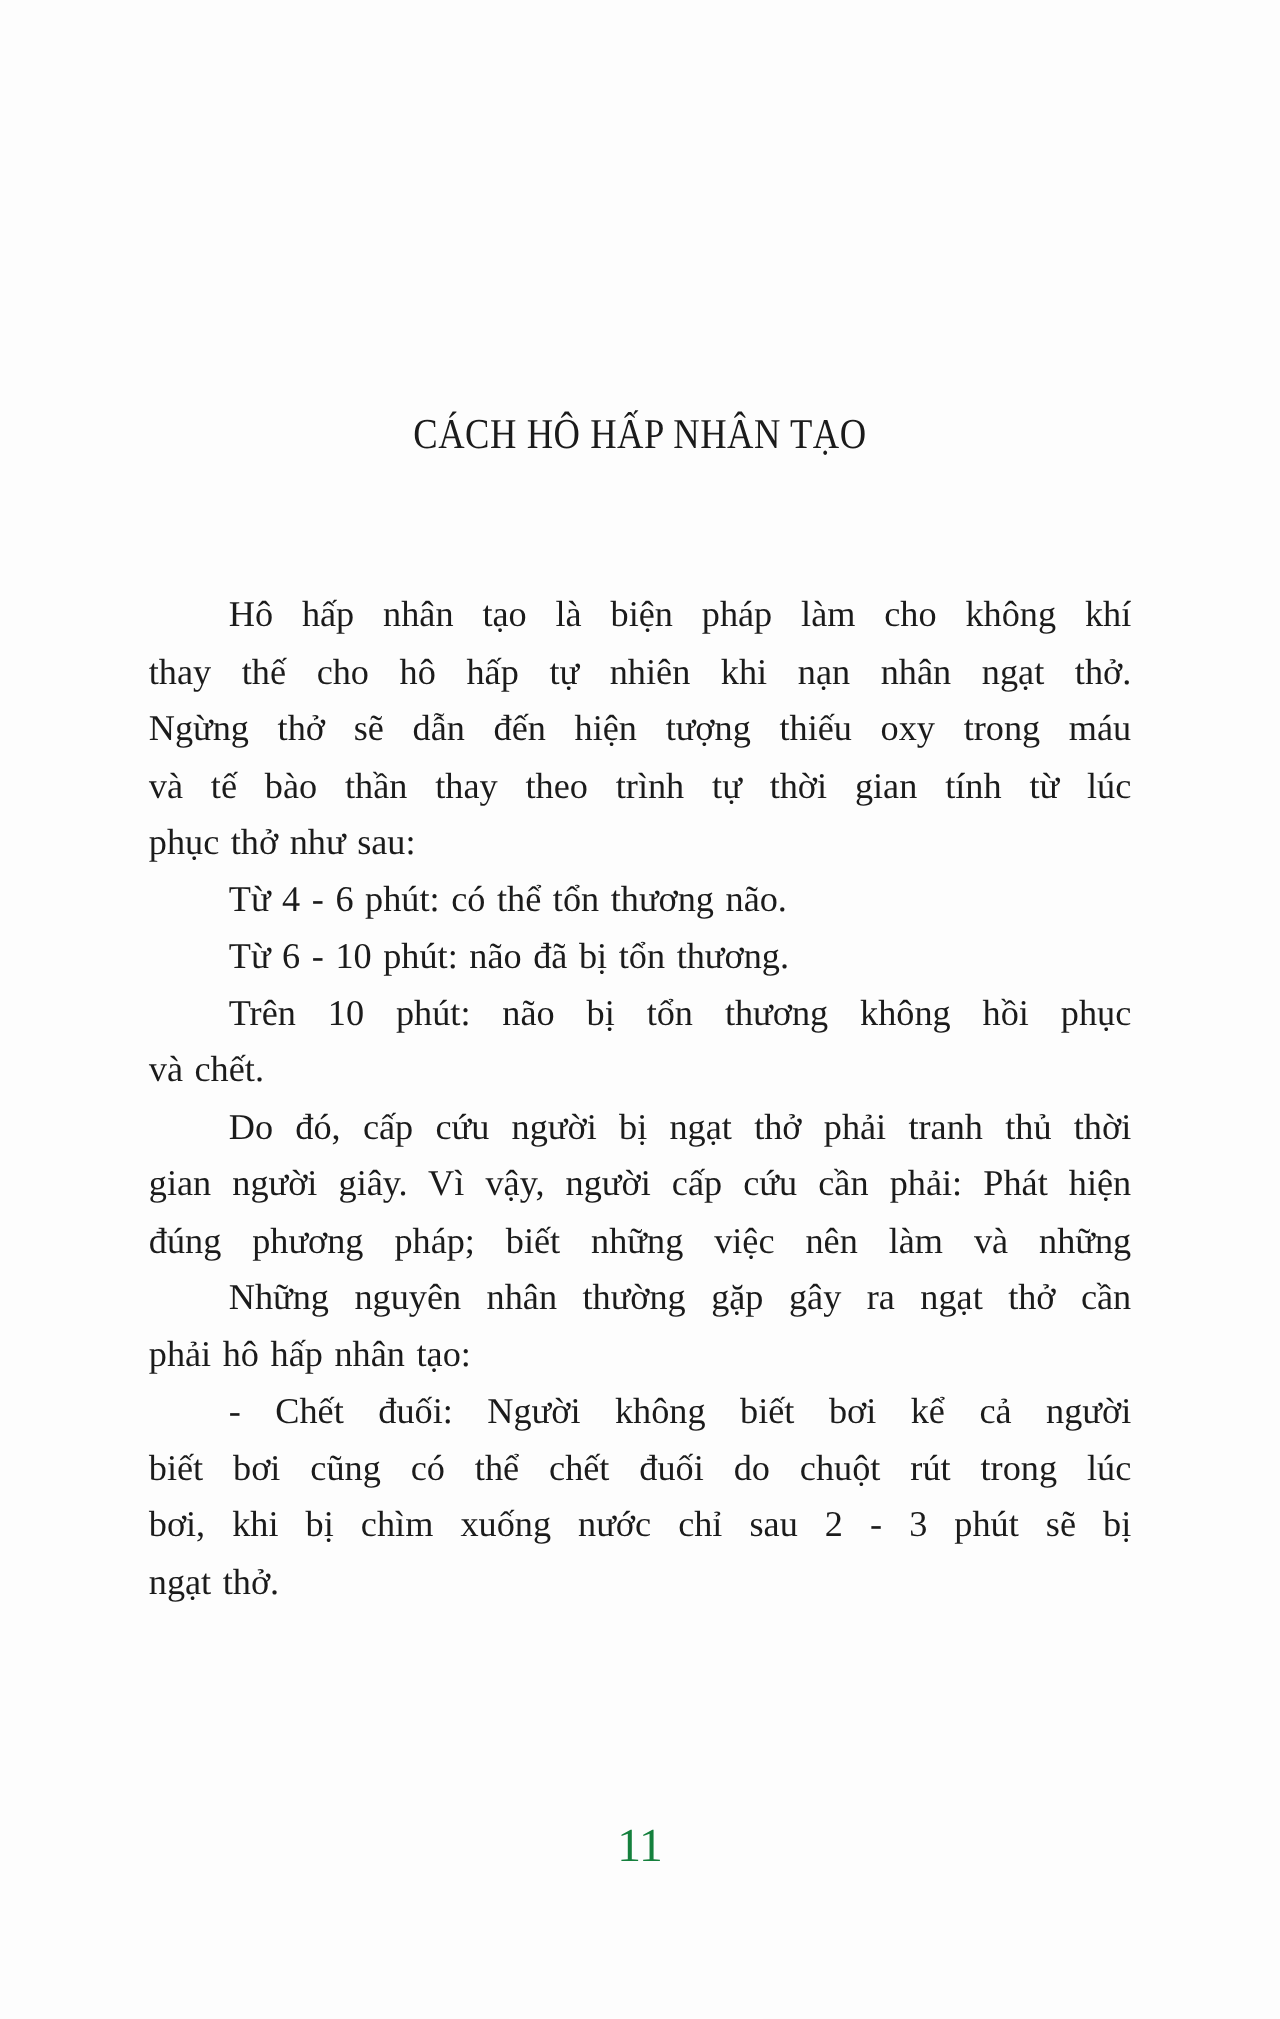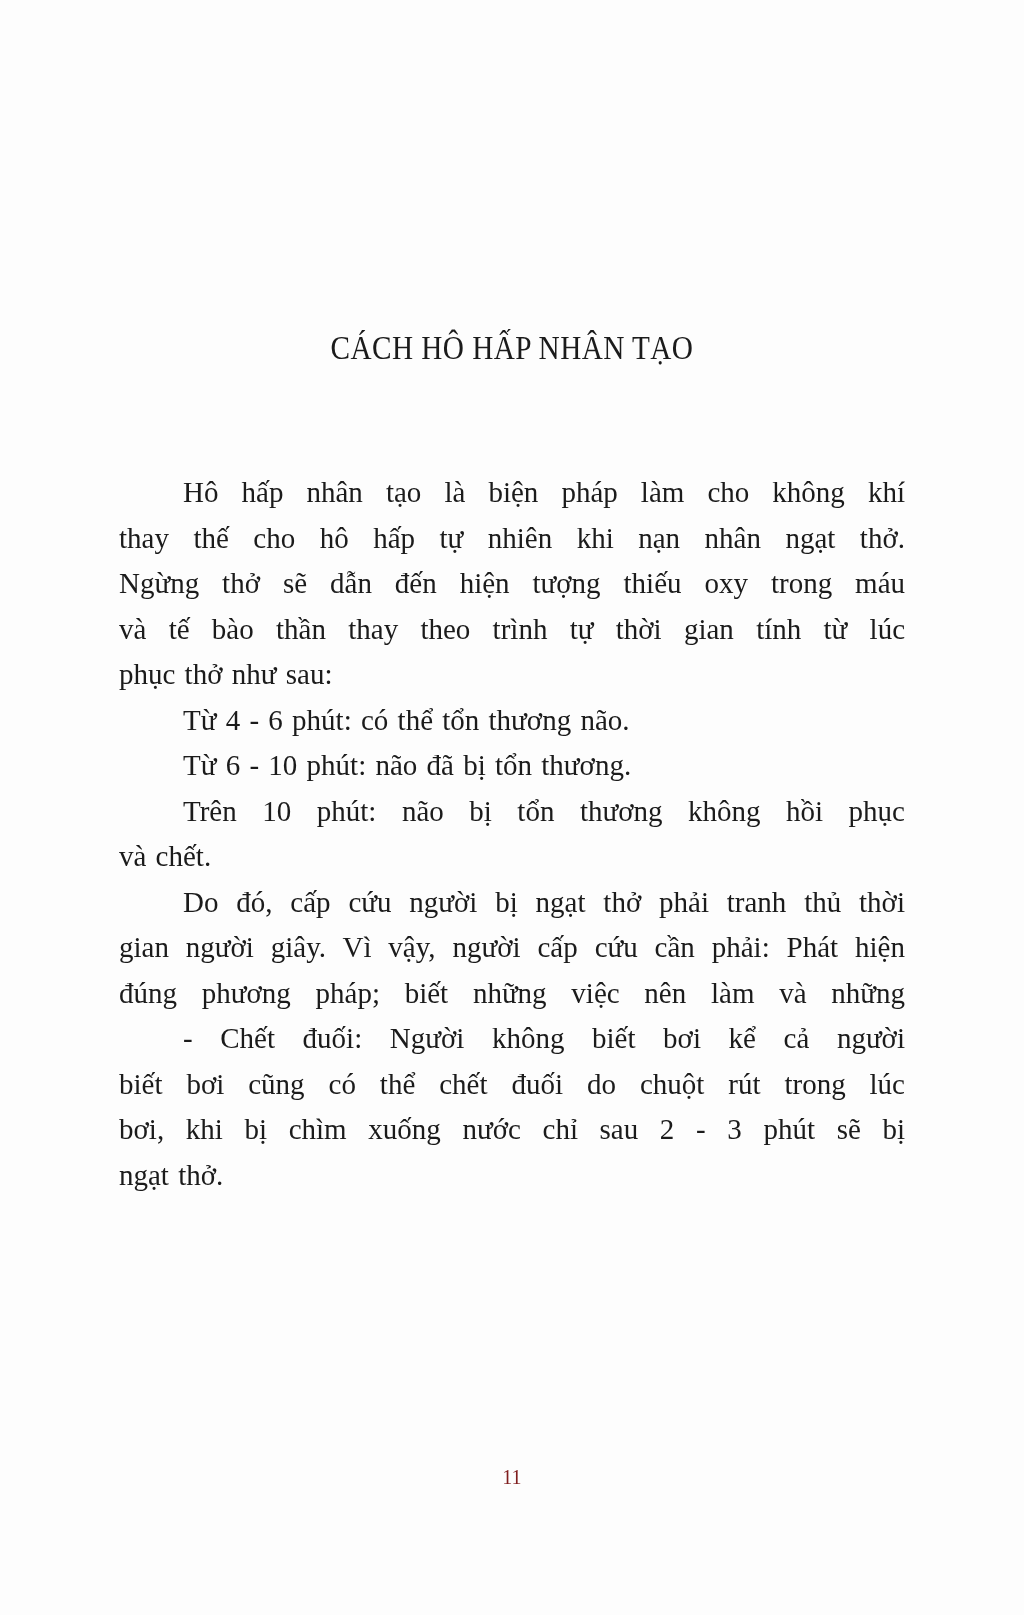--- a/index.html
+++ b/index.html
@@ -61,23 +61,23 @@
   }
   .line.indent {
     text-indent: 64px;
   }
   .page-number {
     position: absolute;
     top: 1458px;
     left: 119px;
     width: 786px;
     text-align: center;
-    font-size: 20px;
+    font-size: 38px;
     line-height: 38px;
-    color: #7f1d1d;
+    color: #15803d;
   }
 </style>
 </head>
 <body>
 
 <div class="page">
   <h1 class="title">CÁCH HÔ HẤP NHÂN TẠO</h1>
 
   <div class="text-block" id="text-block">
       <div>
@@ -96,20 +96,24 @@
       <div>
         <div class="line justify indent">Trên 10 phút: não bị tổn thương không hồi phục</div>
         <div class="line">và chết.</div>
       </div>
       <div>
         <div class="line justify indent">Do đó, cấp cứu người bị ngạt thở phải tranh thủ thời</div>
         <div class="line justify">gian người giây. Vì vậy, người cấp cứu cần phải: Phát hiện</div>
         <div class="line justify">đúng phương pháp; biết những việc nên làm và những</div>
       </div>
       <div>
+        <div class="line justify indent">Những nguyên nhân thường gặp gây ra ngạt thở cần</div>
+        <div class="line">phải hô hấp nhân tạo:</div>
+      </div>
+      <div>
         <div class="line justify indent">- Chết đuối: Người không biết bơi kể cả người</div>
         <div class="line justify">biết bơi cũng có thể chết đuối do chuột rút trong lúc</div>
         <div class="line justify">bơi, khi bị chìm xuống nước chỉ sau 2 - 3 phút sẽ bị</div>
         <div class="line">ngạt thở.</div>
       </div>
     </div>
 
   <div class="page-number">11</div>
 </div>
 

